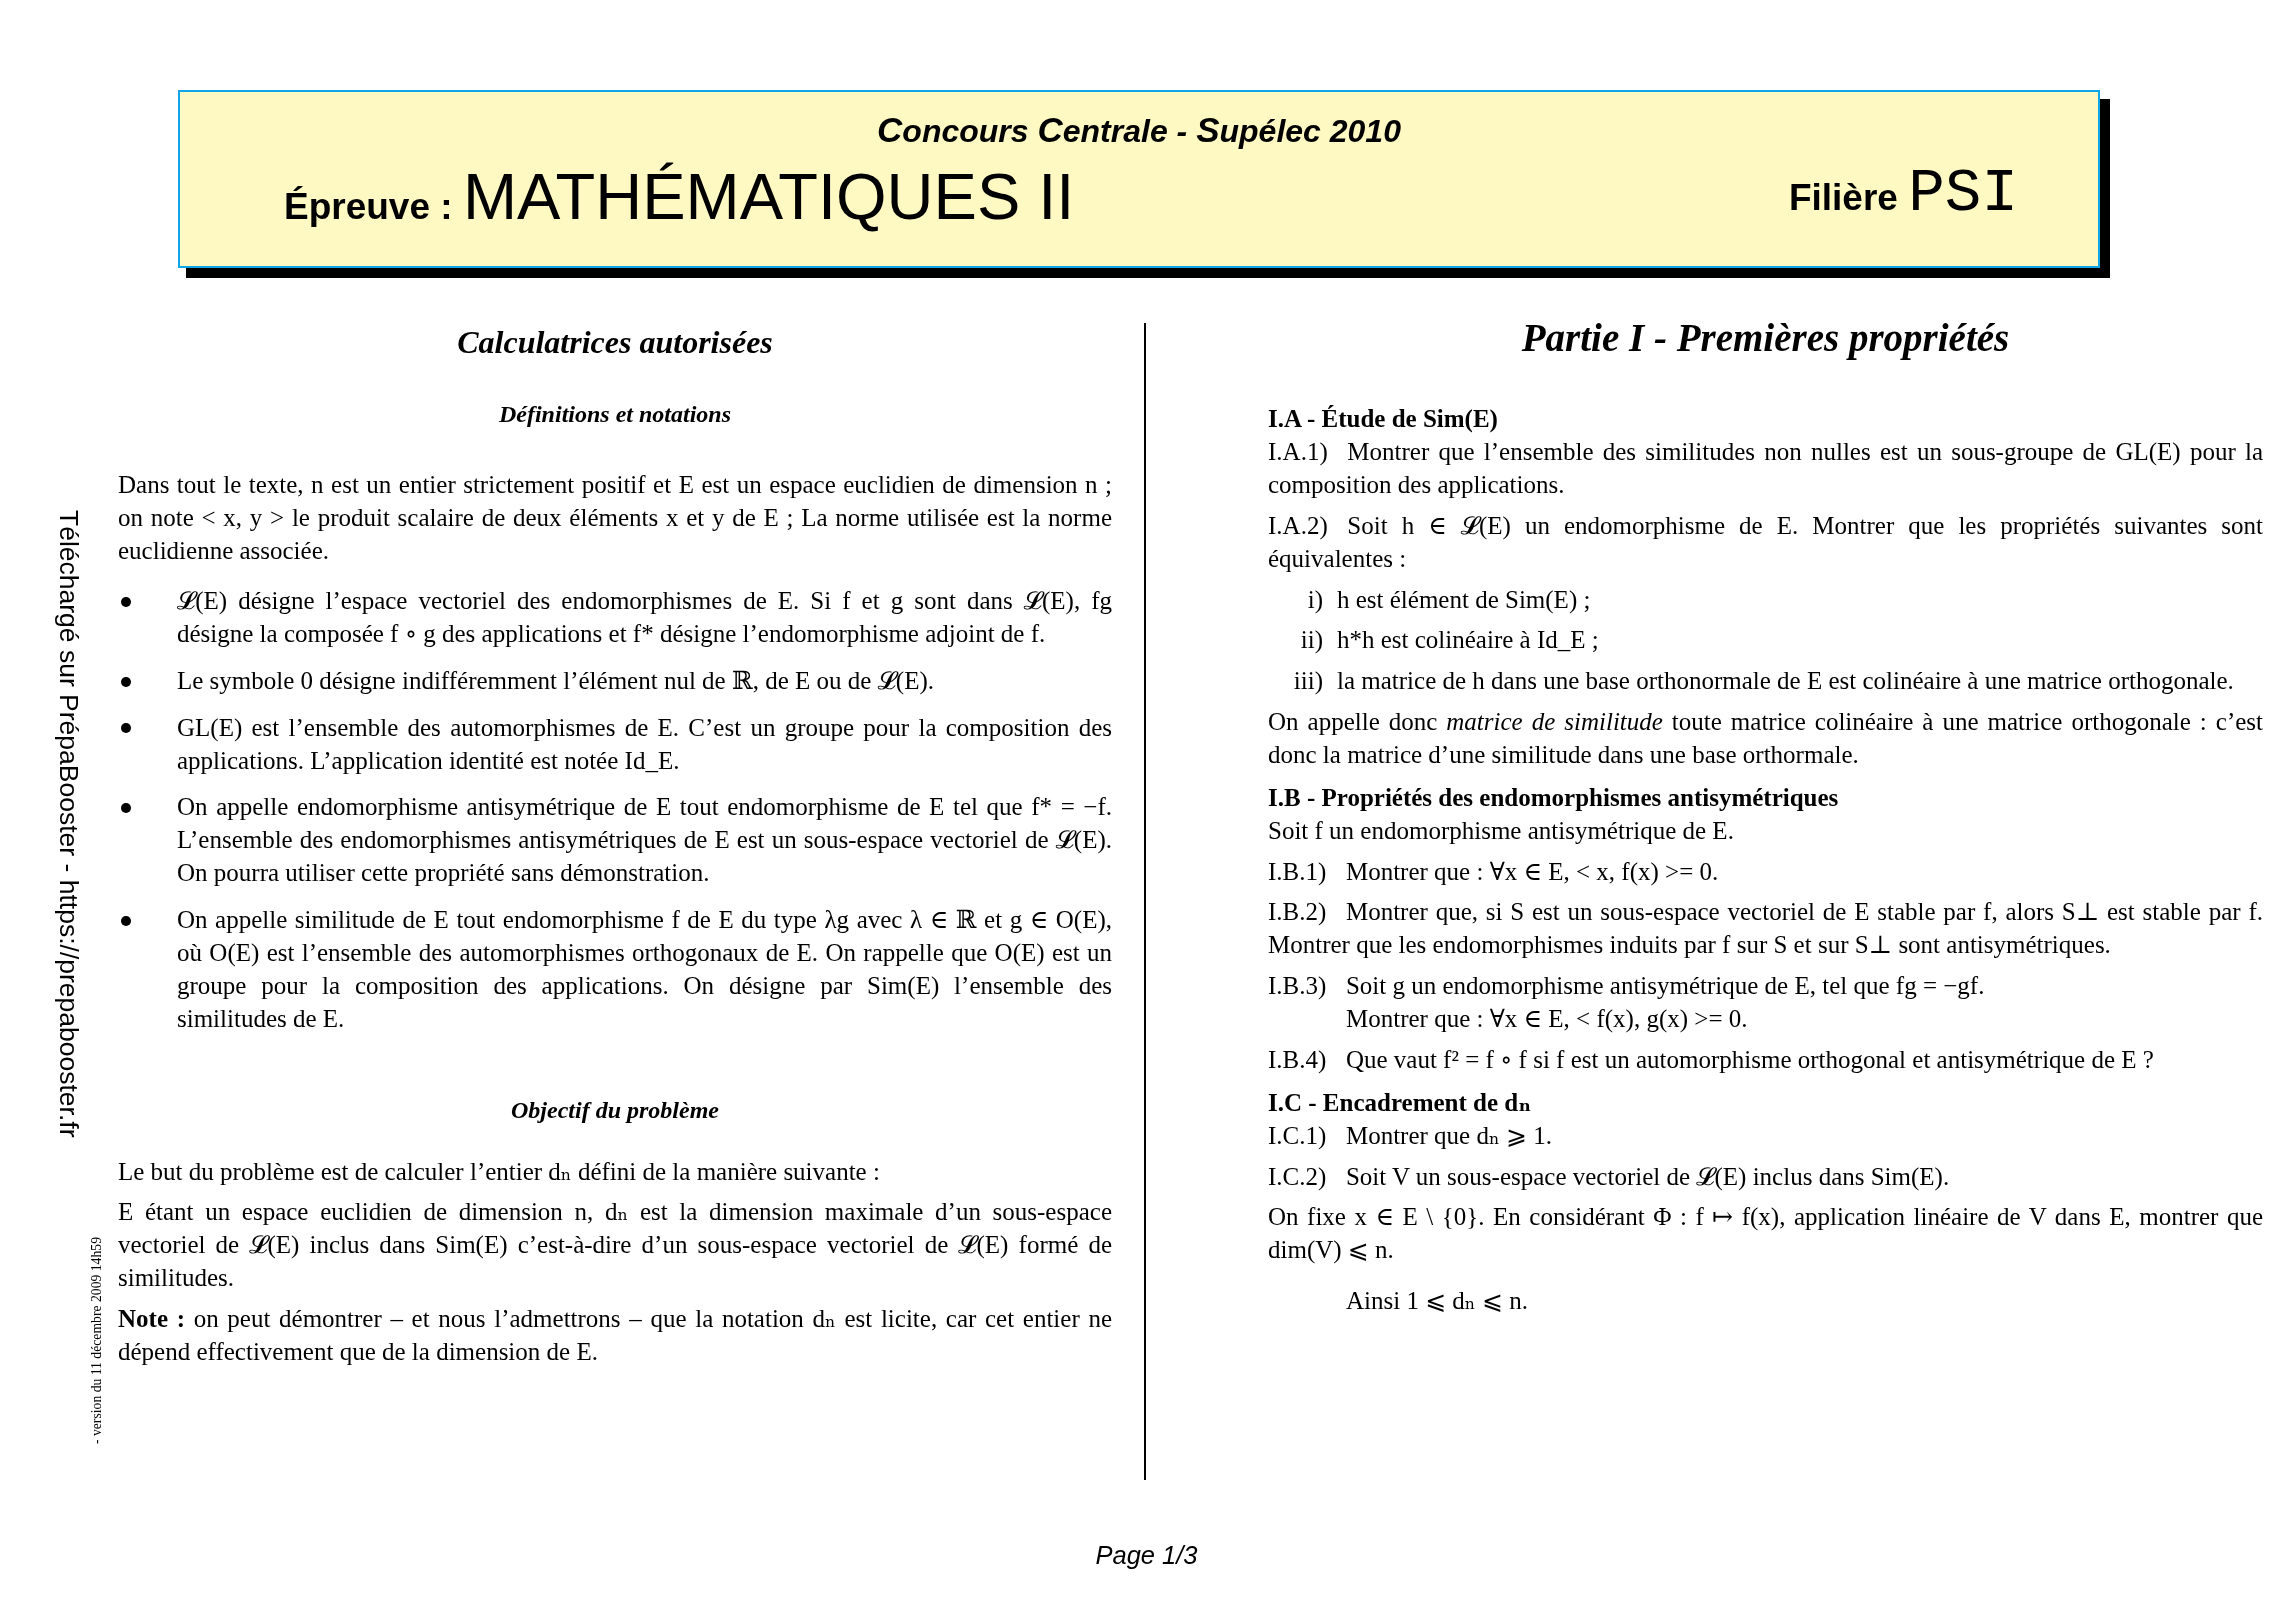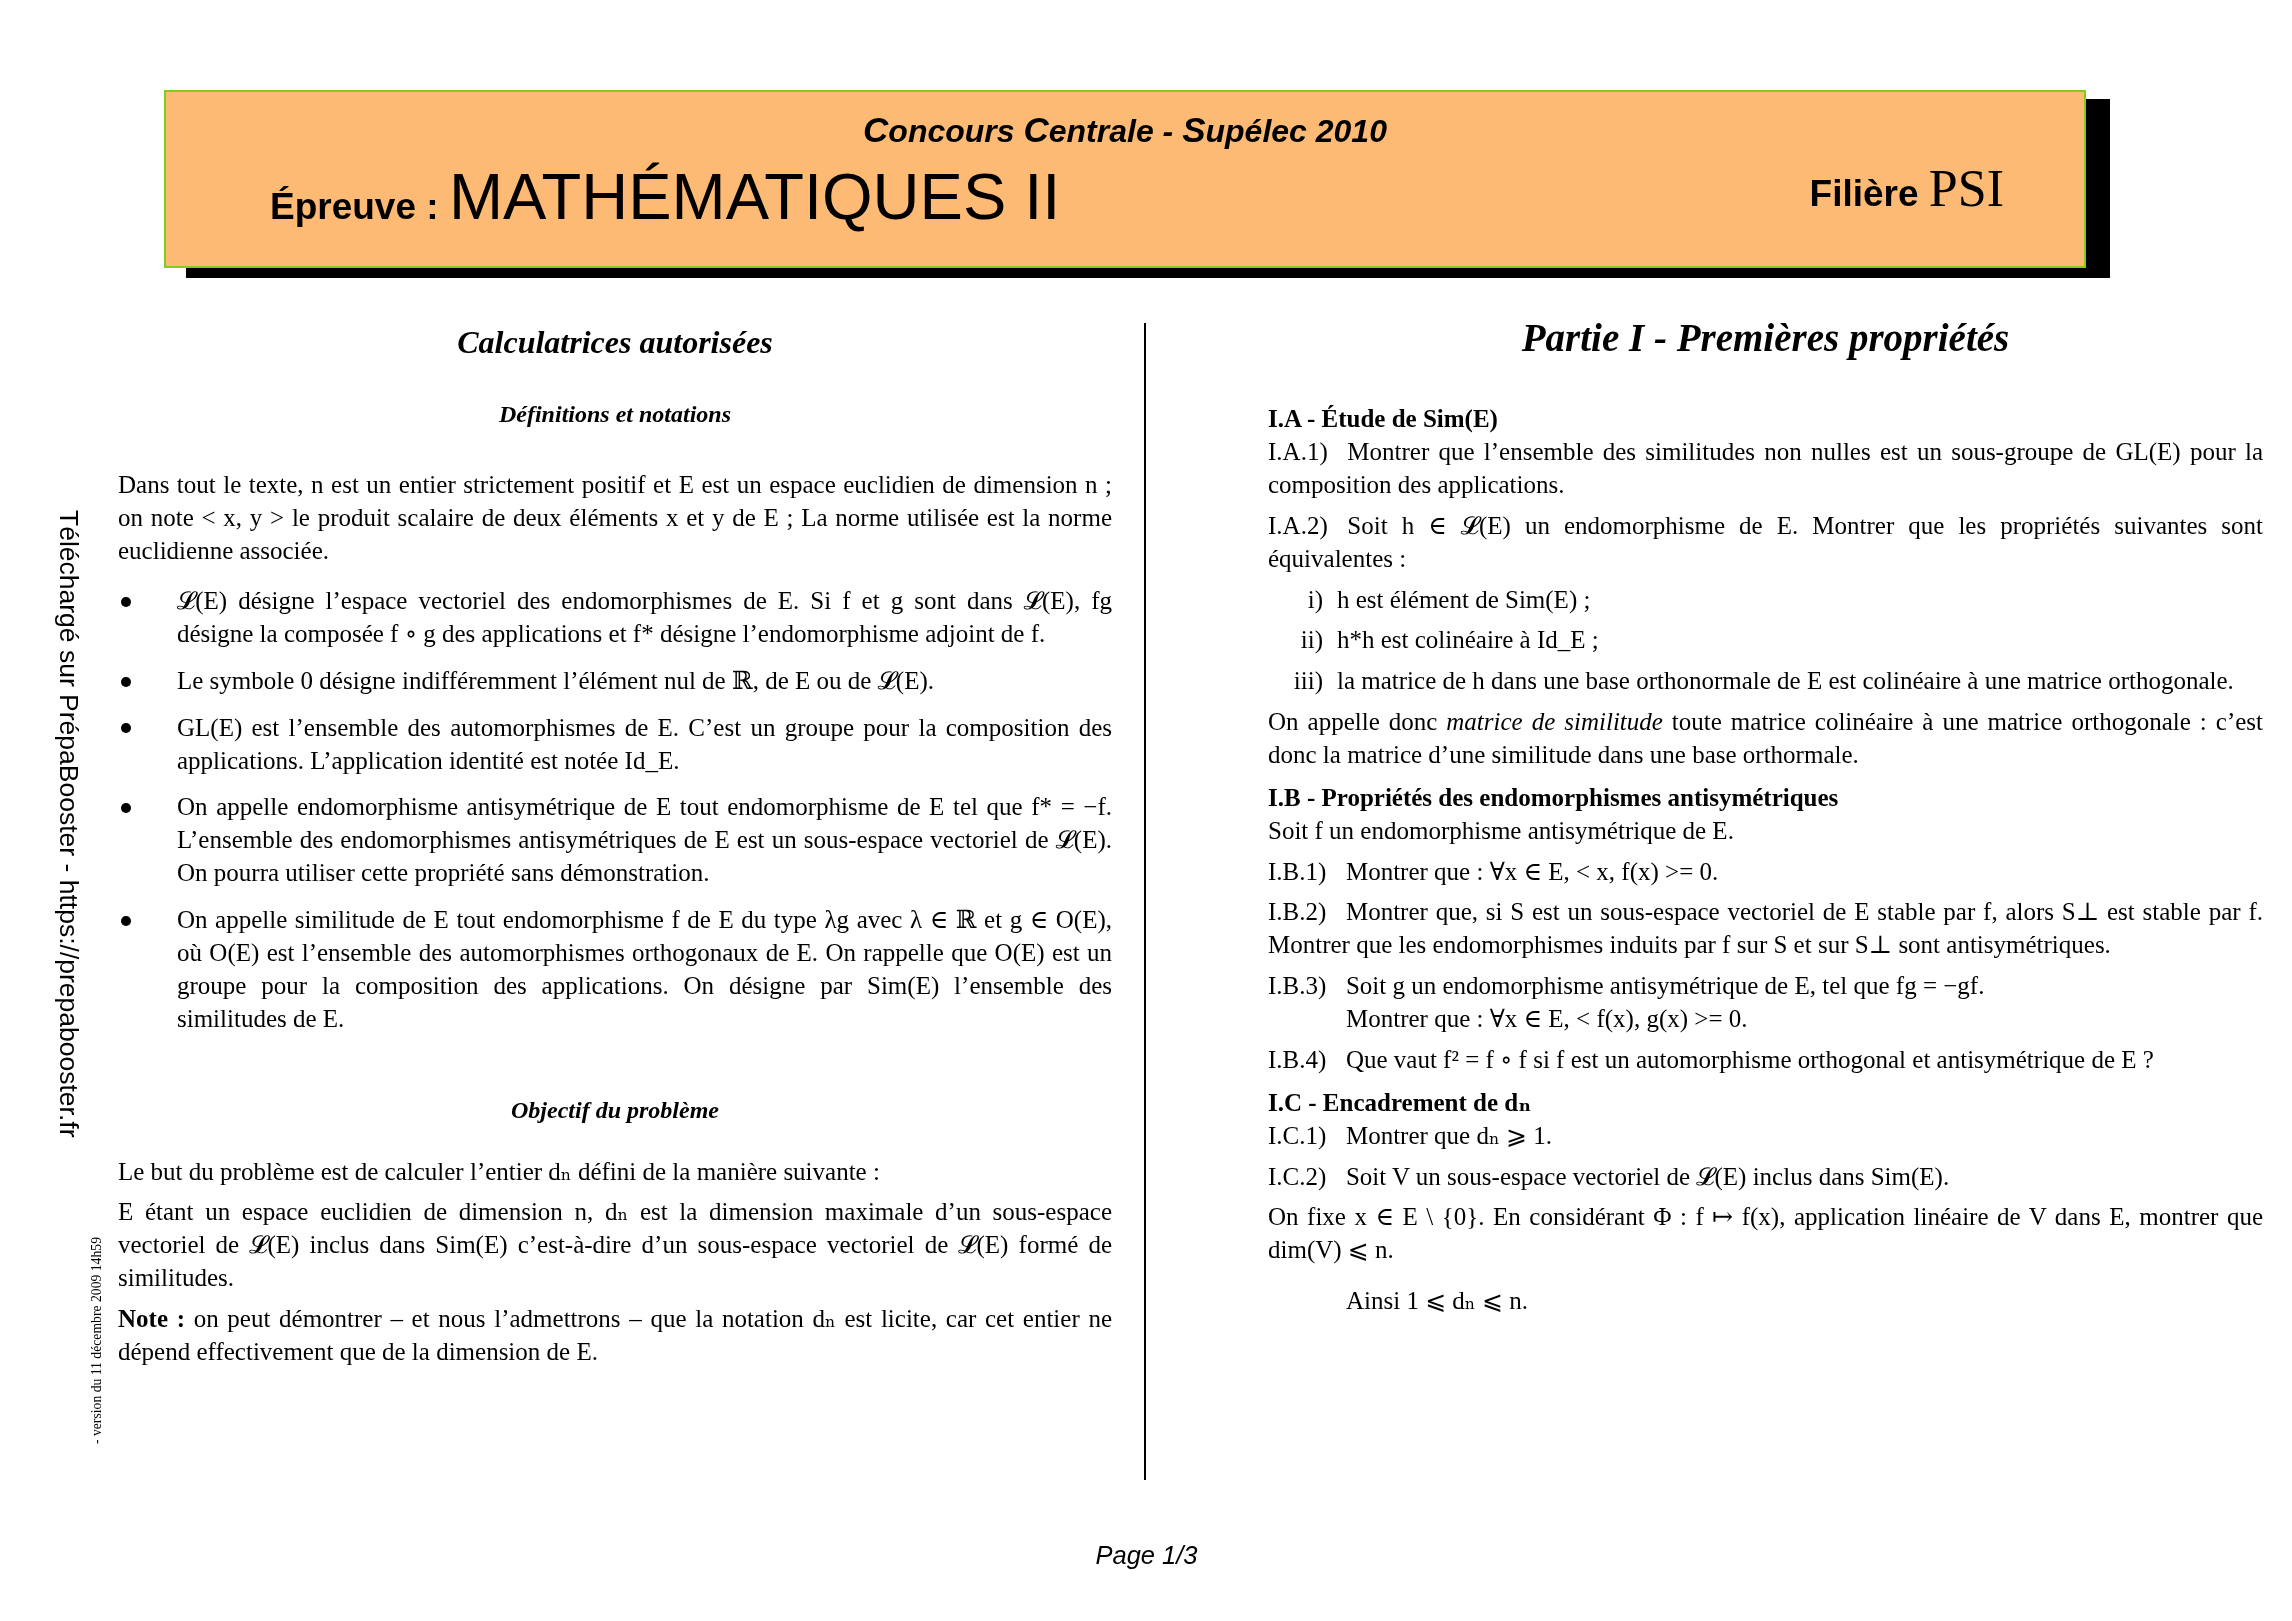--- a/index.html
+++ b/index.html
@@ -2,31 +2,31 @@
 <html><head>
 <meta charset="utf-8">
 <style>
   html, body { margin:0; padding:0; background:#ffffff; }
   body { width:2293px; height:1621px; position:relative; overflow:hidden; color:#000;
          font-family:"DejaVu Serif","Liberation Serif",serif; }
   .serif { font-family:"Liberation Serif","DejaVu Serif",serif; }
 
   
   #header-shadow { position:absolute; left:186px; top:99px; width:1924px; height:179px; background:#000; }
-  #header-box { position:absolute; left:164px; top:90px; width:1922px; height:178px; background:#fdba74;
-                border:2px solid #84cc16; box-sizing:border-box; }
+  #header-box { position:absolute; left:178px; top:90px; width:1922px; height:178px; background:#fef9c3;
+                border:2px solid #0ea5e9; box-sizing:border-box; }
   #contest { position:absolute; left:0; right:0; top:17.6px; text-align:center; font-size:32px;
              font-style:italic; font-weight:bold; font-family:"Liberation Sans","DejaVu Sans",sans-serif; }
   #contest .cap { font-size:35px; }
   #epreuve { position:absolute; left:104px; top:67px; white-space:nowrap; }
   #epreuve .lbl { font-size:37px; font-weight:bold; font-family:"Liberation Sans","DejaVu Sans",sans-serif; }
   #epreuve .ttl { font-size:65px; font-family:"Liberation Sans","DejaVu Sans",sans-serif; letter-spacing:0px; }
   #filiere { position:absolute; right:80px; top:67px; white-space:nowrap; }
   #filiere .lbl { font-size:37px; font-weight:bold; font-family:"Liberation Sans","DejaVu Sans",sans-serif; }
-  #filiere .ttl { font-size:52px; font-family:Liberation Serif, serif; }
+  #filiere .ttl { font-size:61px; font-family:Liberation Mono, monospace; }
 
   
   #side-download { position:absolute; left:53px; top:510px; transform-origin:left top;
                    transform:rotate(90deg) translateY(-100%); white-space:nowrap;
                    font-size:26.5px; font-family:"Liberation Sans","DejaVu Sans",sans-serif; }
   #side-version { position:absolute; left:89px; top:1237px; transform-origin:left top;
                   transform:rotate(-90deg) translateX(-100%); white-space:nowrap;
                   font-size:13.7px; font-family:"Liberation Serif","DejaVu Serif",serif; }
 
   

